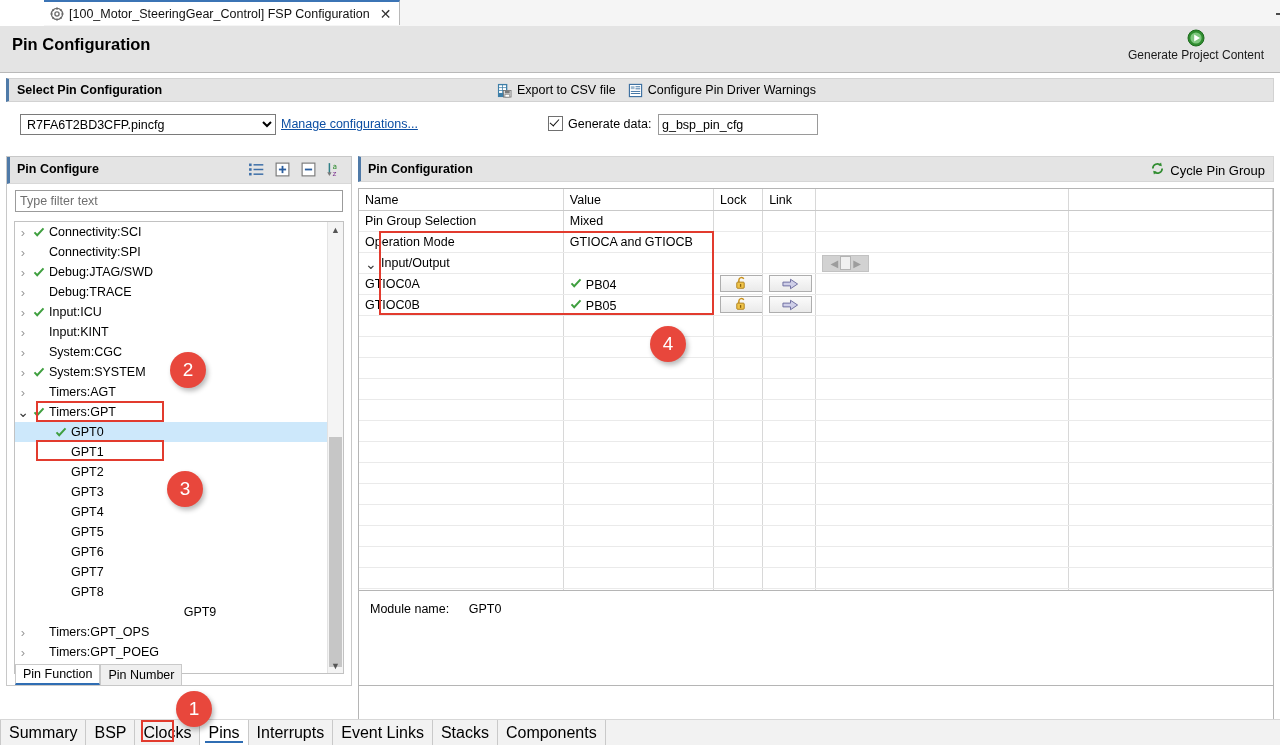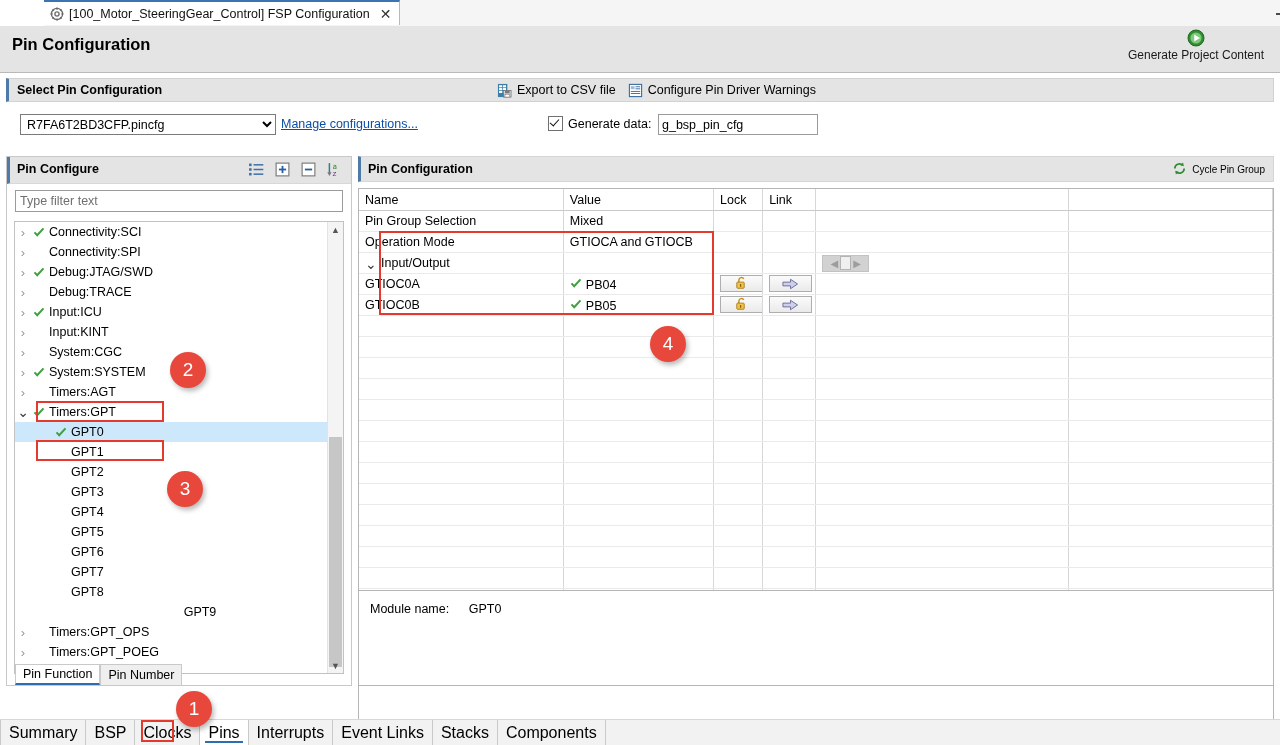--- a/index.html
+++ b/index.html
@@ -333,21 +333,21 @@
     height: 26px;
     background: #e4e4e4;
     border: 1px solid #d6d6d6;
     border-left: 3px solid #4f7aa8;
     box-sizing: border-box;
   }
   .cycle-btn {
     position: absolute;
     right: 8px; top: 4px;
     display: flex; align-items: center; gap: 5px;
-    font-size: 10px; cursor: pointer;
+    font-size: 13px; cursor: pointer;
   }
 
   .pin-table {
     position: absolute;
     left: 0; top: 32px;
     width: 916px; height: 556px;
     border: 1px solid #b5b5b5;
     box-sizing: border-box;
     background: #fff;
     overflow: hidden;

